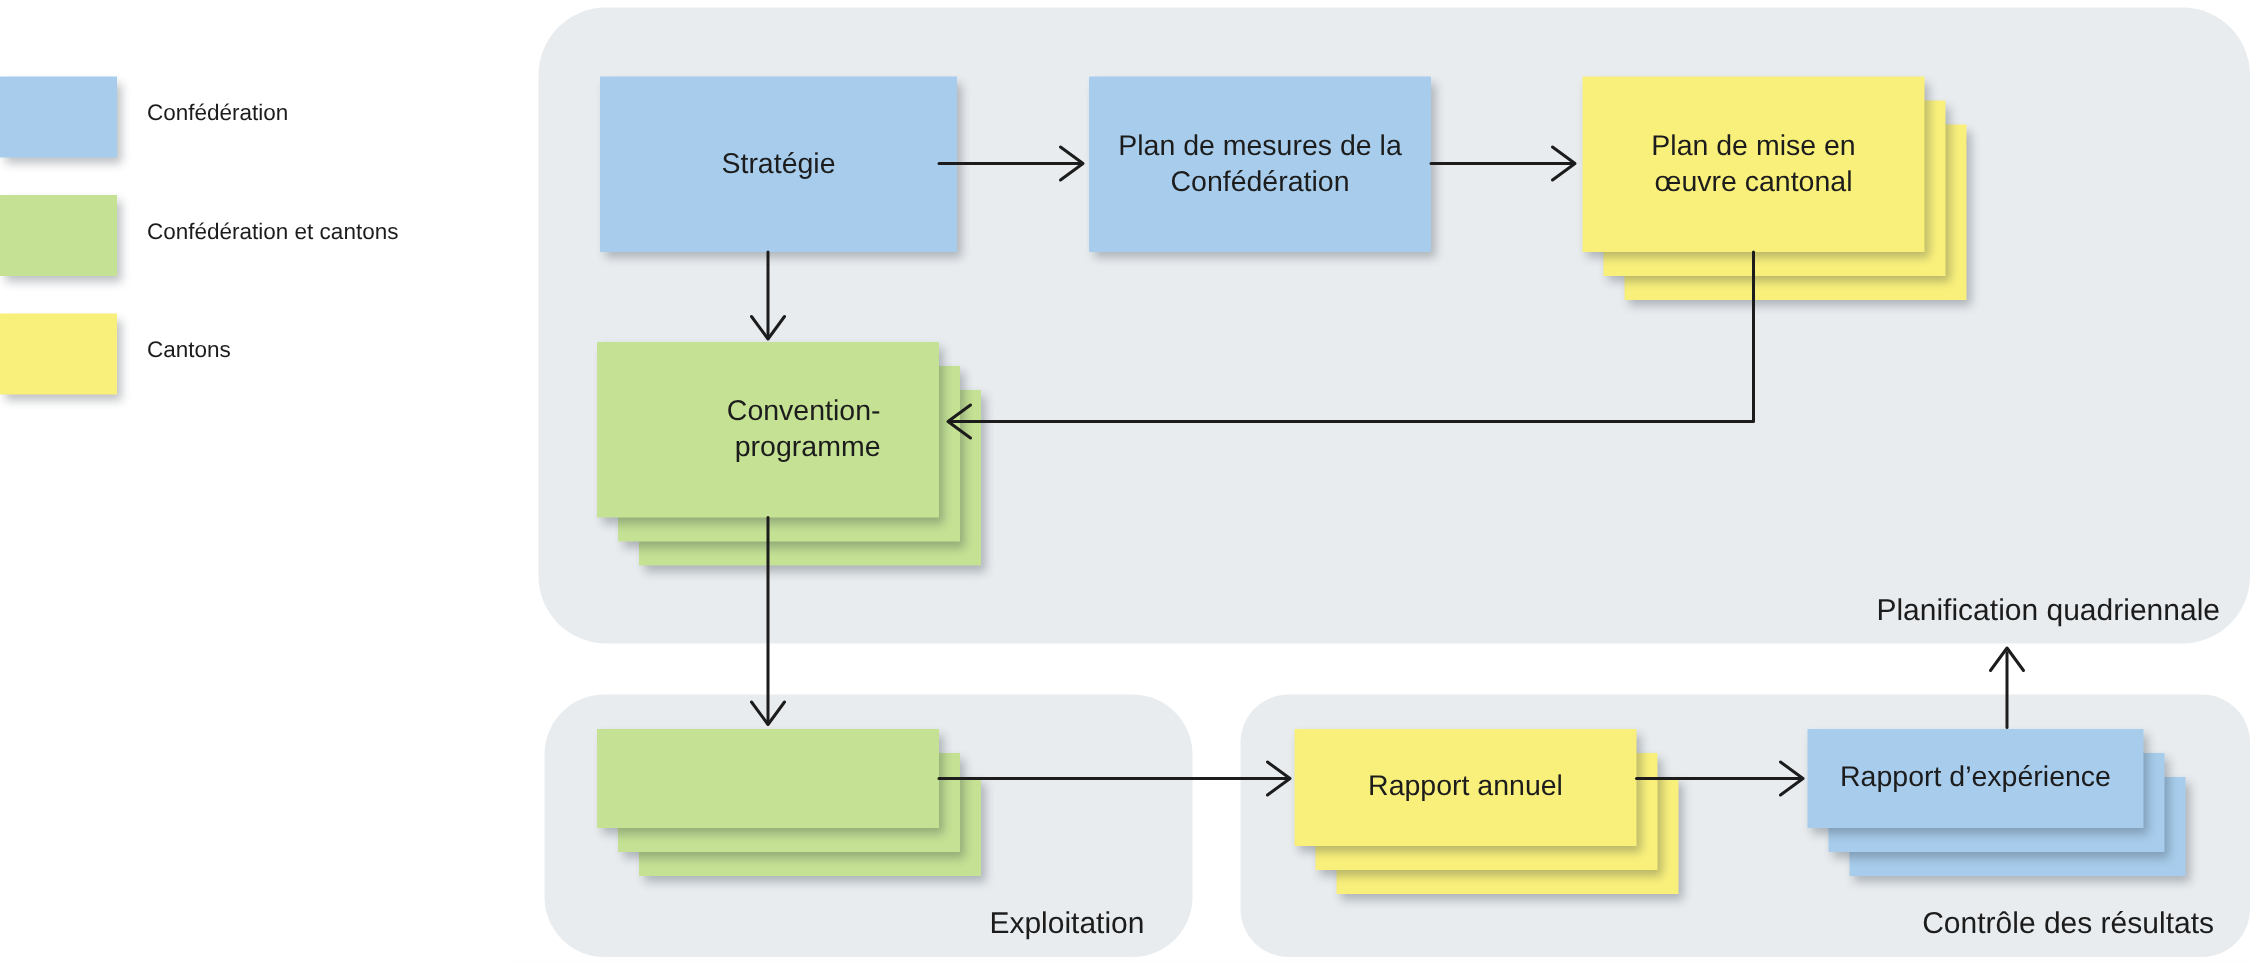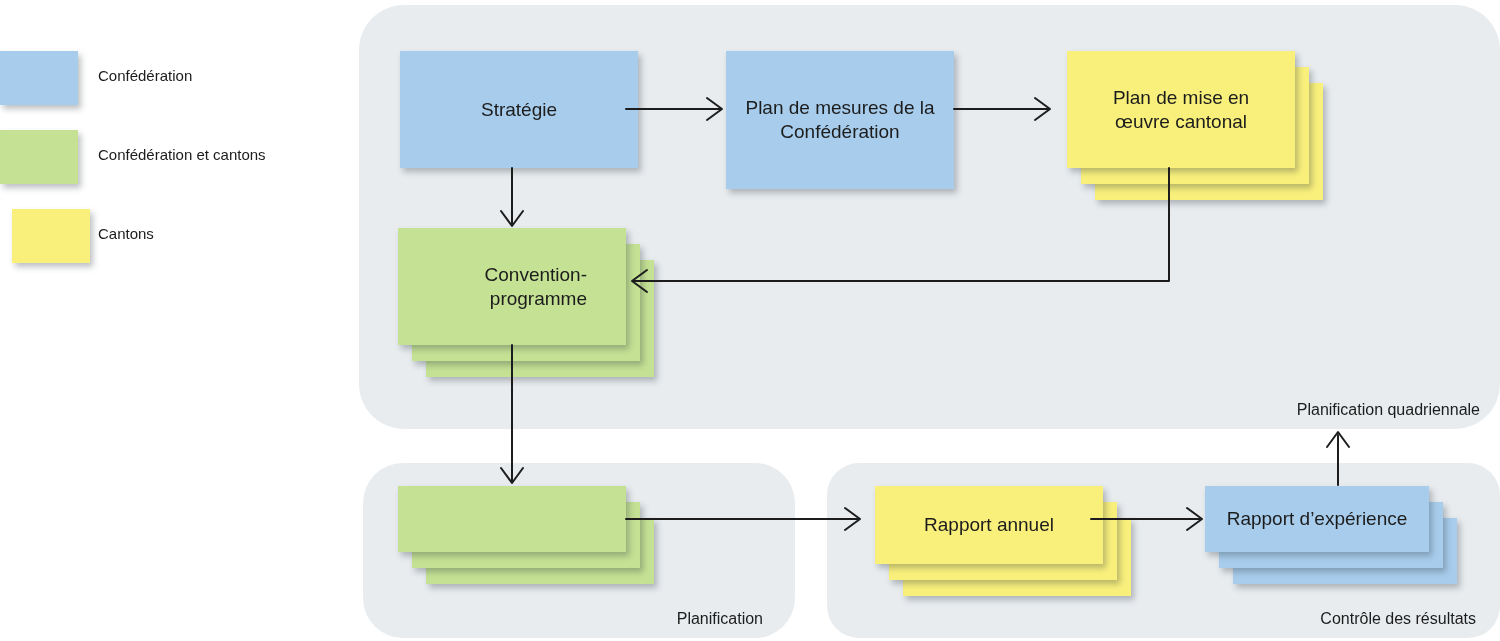--- a/index.html
+++ b/index.html
@@ -8,21 +8,21 @@
     font-family:"Liberation Sans", sans-serif;
     color:var(--ink); overflow:hidden; background:#ffffff;
   }
 
   
   .panel { position:absolute; background:var(--panel); }
   .panel-top        { left:359px; top:5px;   width:1141px; height:424px; border-radius:45px; }
   .panel-exploit    { left:363px; top:463px; width:432px;  height:175px; border-radius:40px; }
   .panel-controle   { left:827px; top:463px; width:673px;  height:175px; border-radius:32px; }
   .panel-label {
-    position:absolute; bottom:10px; font-size:16px; color:var(--ink); white-space:nowrap;
+    position:absolute; bottom:10px; font-size:20px; color:var(--ink); white-space:nowrap;
   }
   .panel-top .panel-label      { right:20px; }
   .panel-exploit .panel-label  { right:32px; }
   .panel-controle .panel-label { right:24px; }
 
   
   .legend-row { position:absolute; left:0; }
   .legend-swatch {
     position:absolute; left:0; width:78px; height:54px;
     box-shadow:3px 4px 6px rgba(40,50,60,0.30);
@@ -34,41 +34,41 @@
   .card  {
     position:absolute; left:0; top:0; width:100%; height:100%;
     box-shadow:3px 4px 6px rgba(40,50,60,0.30);
   }
   .layer2 { left:14px; top:16px; }
   .layer3 { left:28px; top:32px; }
   .front  { display:flex; align-items:center; justify-content:center; text-align:center; }
   .front .lbl { font-size:19px; line-height:1.26; color:var(--ink); }
   .fill-blue   { background:var(--blue); }
   .fill-green  { background:var(--green);text-align:right; }
-  .fill-yellow { background:var(--yellow);margin-left:12px; }
+  .fill-yellow { background:var(--yellow); }
   .w190 { max-width:190px; }
   .w175 { max-width:175px; }
   .w150 { max-width:150px; }
 
   
   .arrows { position:absolute; left:0; top:0; z-index:10; pointer-events:none; }
   .arrows polyline, .arrows path {
     fill:none; stroke:var(--ink); stroke-width:2; stroke-linecap:round; stroke-linejoin:round;
   }
 </style>
 </head>
 <body>
 
 <div class="canvas">
 
   <div class="panel panel-top">
     <div class="panel-label">Planification quadriennale</div>
   </div>
   <div class="panel panel-exploit">
-    <div class="panel-label">Planification</div>
+    <div class="panel-label">Exploitation</div>
   </div>
   <div class="panel panel-controle">
     <div class="panel-label">Contrôle des résultats</div>
   </div>
 
   <div>
     <div class="legend-row">
       <div class="legend-swatch fill-blue" style="top:51px"></div>
       <div class="legend-label" style="top:67px">Confédération</div>
     </div>
@@ -81,21 +81,21 @@
       <div class="legend-label" style="top:225px">Cantons</div>
     </div>
   </div>
 
   <div class="stack" style="left:400px;top:51px;width:238px;height:117px">
     <div class="card front fill-blue">
       <span class="lbl">Stratégie</span>
     </div>
   </div>
 
-  <div class="stack" style="left:726px;top:51px;width:228px;height:138px">
+  <div class="stack" style="left:726px;top:51px;width:228px;height:117px">
     <div class="card front fill-blue">
       <span class="lbl w190">Plan de mesures de la Confédération</span>
     </div>
   </div>
 
   <div class="stack" style="left:1055px;top:51px;width:228px;height:117px">
     <div class="card layer3 fill-yellow"></div>
     <div class="card layer2 fill-yellow"></div>
     <div class="card front fill-yellow">
       <span class="lbl w175">Plan de mise en œuvre cantonal</span>

